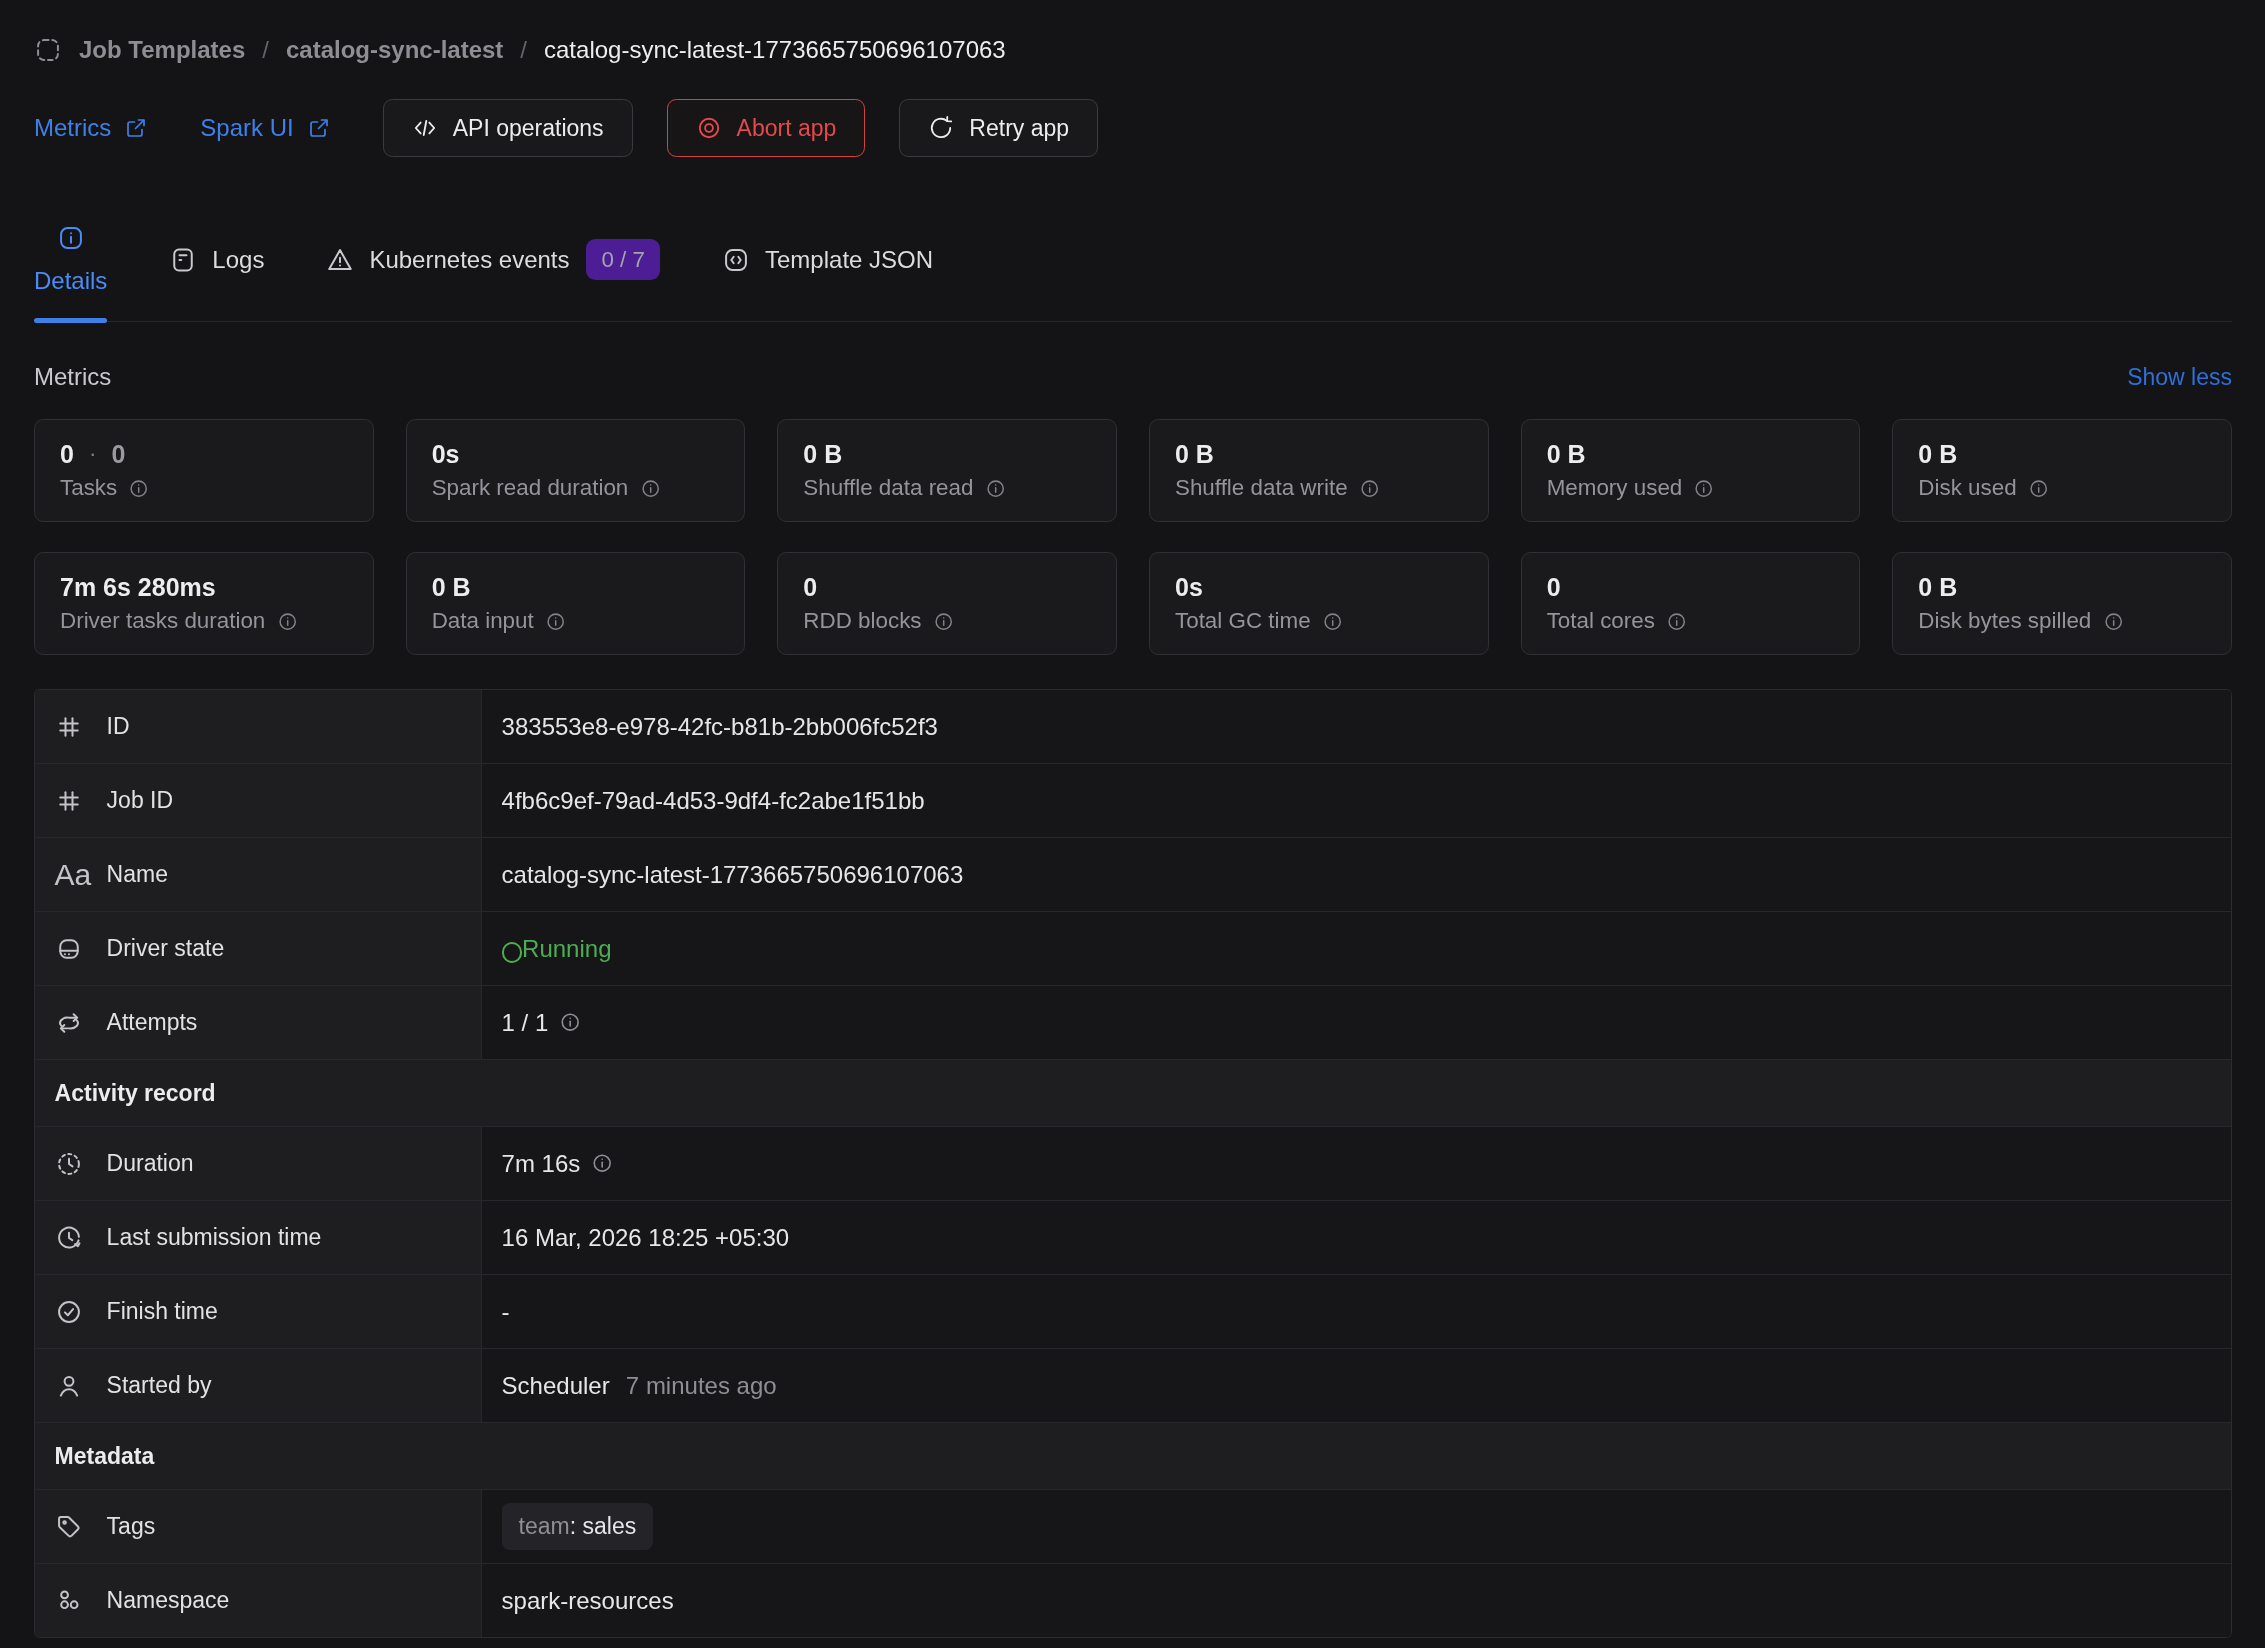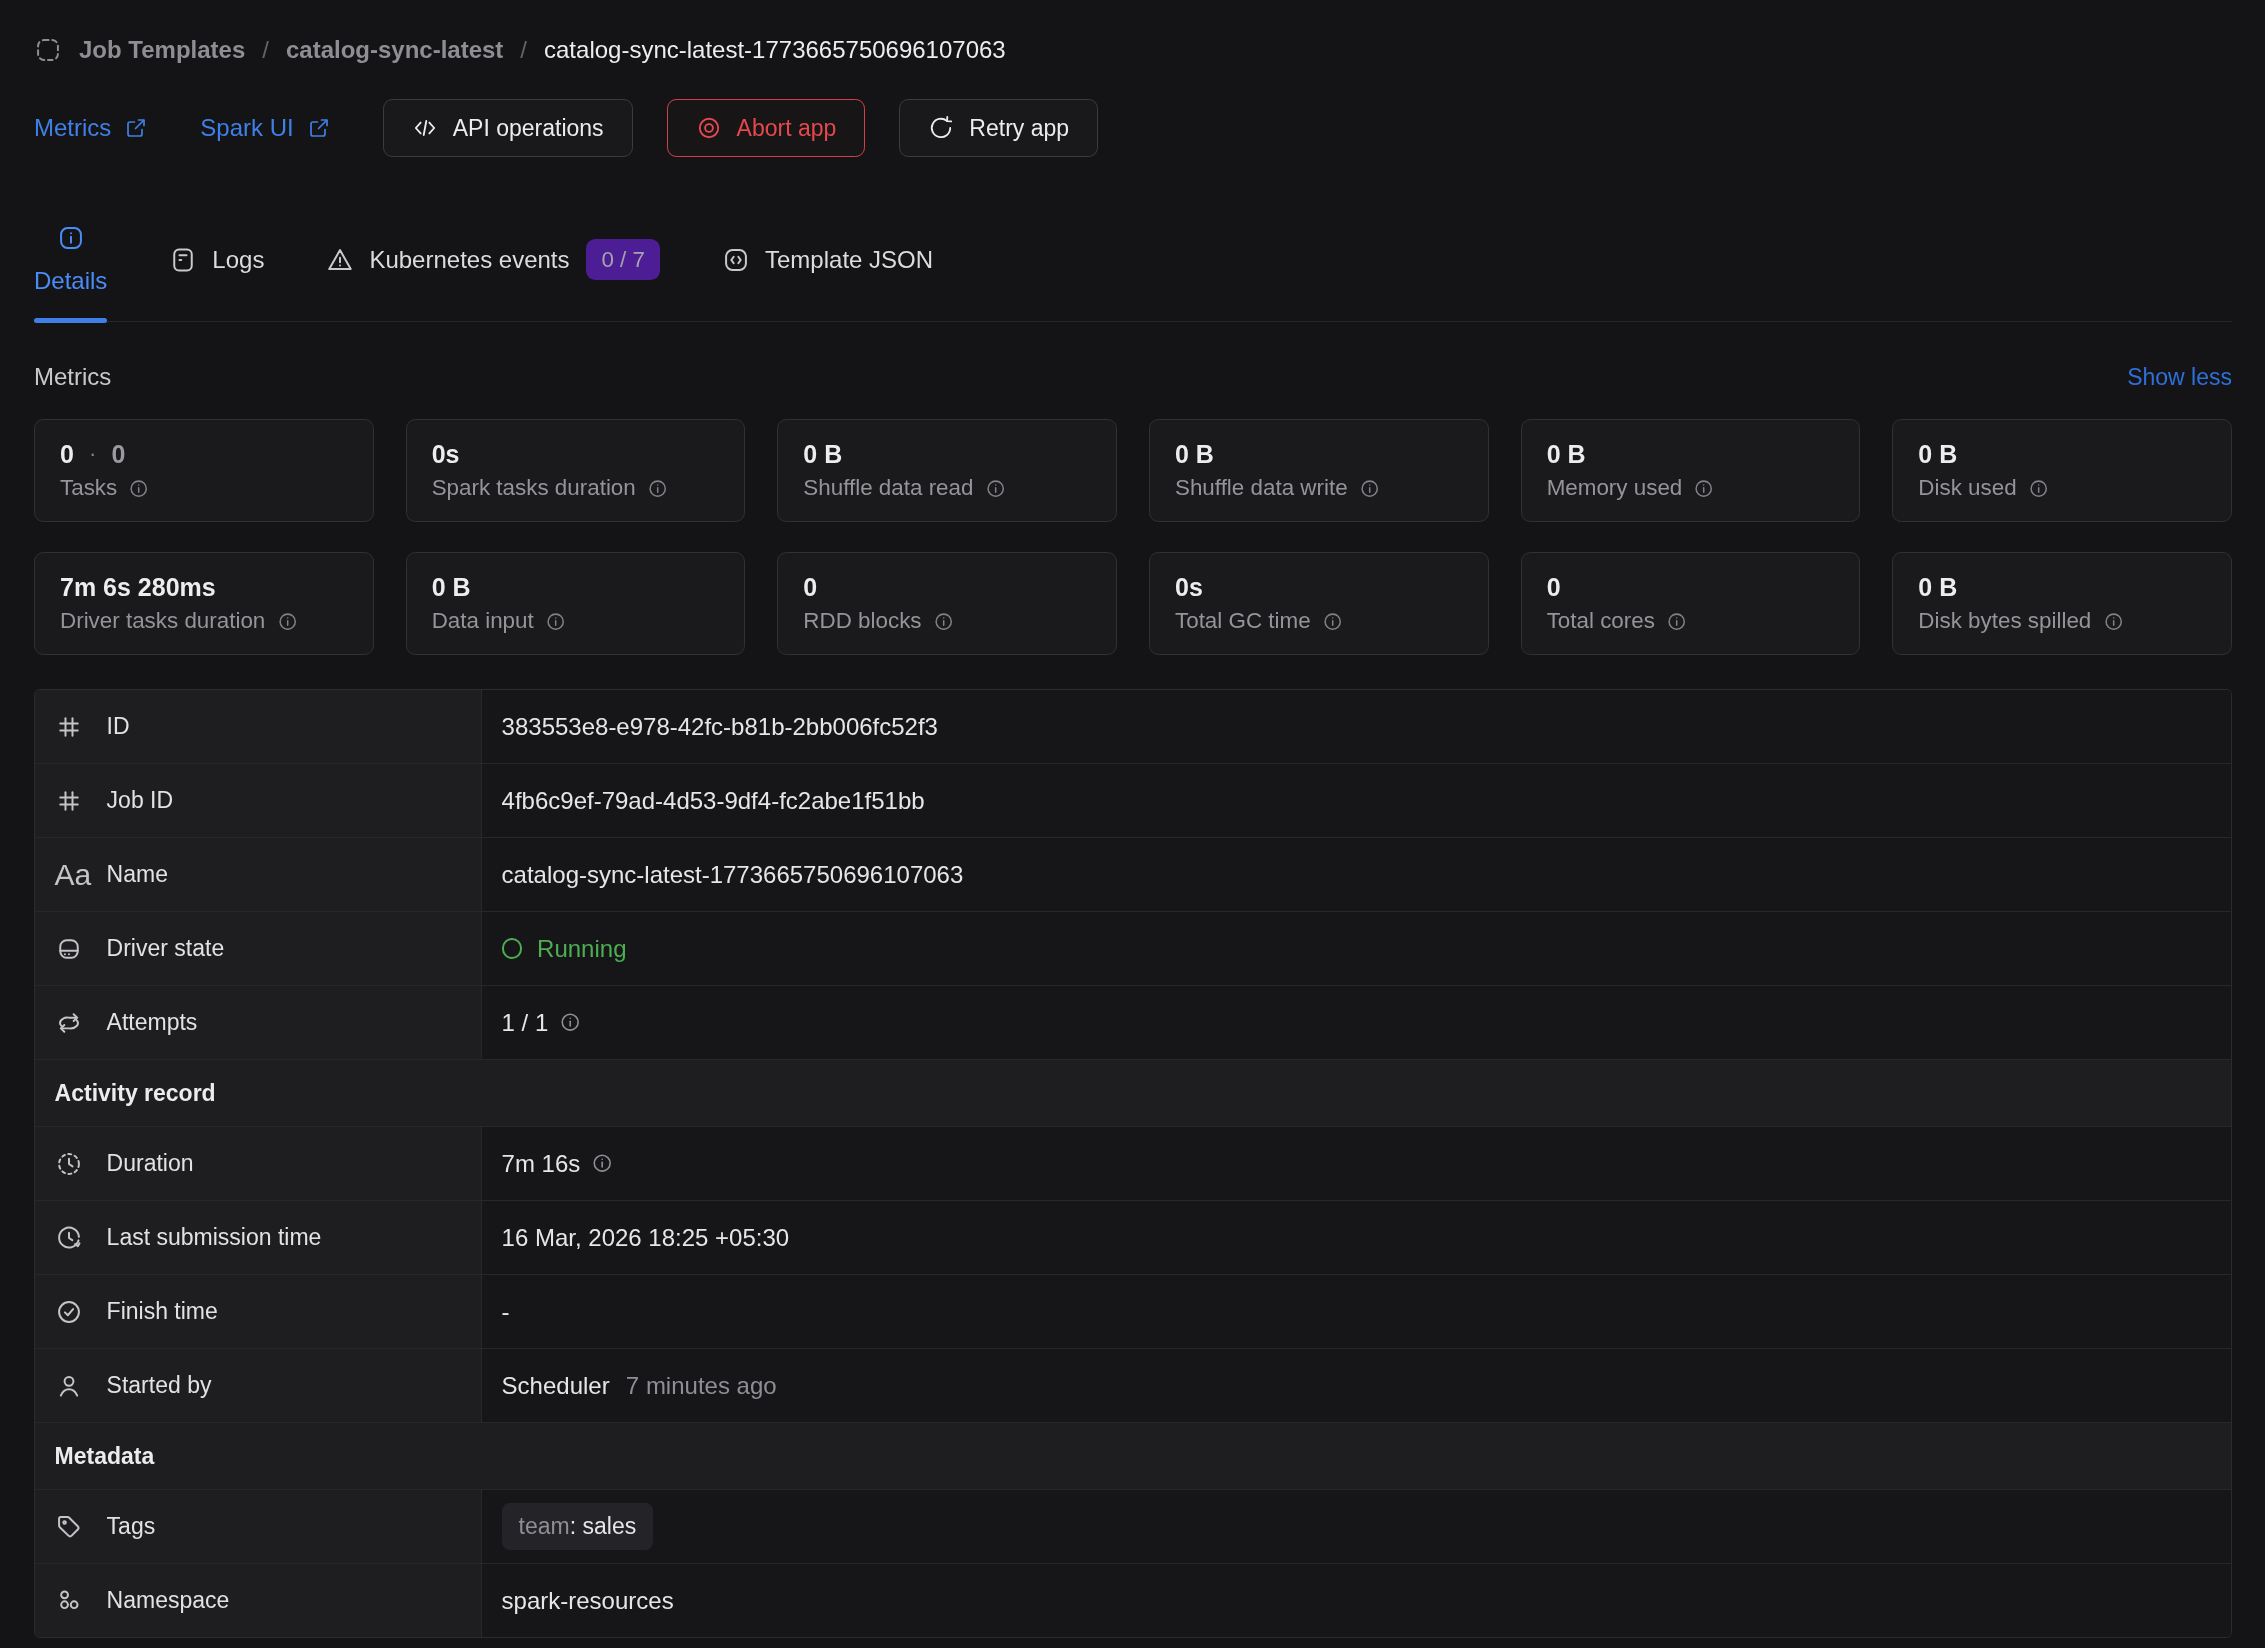--- a/index.html
+++ b/index.html
@@ -65,21 +65,21 @@
   .dlabel {
     background: #1e1e21; border-right: 0.9px solid #28282c;
     display: flex; align-items: center; gap: 24px; padding-left: 19.6px; height: 73px;
     font-size: 23px; color: #e2e2e4;
   }
   .dlabel .ic { color: #c4c4c8; flex: none; }
   .aa-glyph { font-size: 30px; color: #c4c4c8; width: 28px; text-align: center; }
   .dvalue { background: #161619; display: flex; align-items: center; gap: 11.2px; padding-left: 19.6px; font-size: 24px; color: #e6e6e8; }
   .dsection { background: #1e1e21; display: flex; align-items: center; padding-left: 19.6px; height: 67px; font-size: 23px; font-weight: bold; color: #ececee; border-top: 0.9px solid #28282c; }
   .info-ic { color: #8e8e94; }
-  .status-running { display: flex; align-items: center; gap: 15px; color: #4cae50; }
+  .status-running { display: flex; align-items: flex-end; color: #4cae50; }
   .status-ring { width: 20.5px; height: 20.5px; border: 2.3px solid #4cae50; border-radius: 50%; }
   .time-ago { color: #8e8e94; margin-left: 5px; }
   .tag-chip { background: #242428; border-radius: 7.5px; padding: 10.3px 17px; font-size: 23px; }
   .tag-chip .tkey { color: #8e8e94; }
   .tag-chip .tval { color: #e6e6e8; }
 </style>
 </head>
 <body>
 
 <svg width="0" height="0" style="position:absolute">
@@ -261,21 +261,21 @@
         <span>Tasks</span>
         <svg class="ic" width="21.4" height="21.4" viewBox="0 0 23 23">
             <use href="#i-info"></use>
           </svg>
       </div>
     </div>
 
     <div class="card">
       <div class="card-value">0s</div>
       <div class="card-label">
-        <span>Spark tasks duration</span>
+        <span>Spark read duration</span>
         <svg class="ic" width="21.4" height="21.4" viewBox="0 0 23 23">
             <use href="#i-info"></use>
           </svg>
       </div>
     </div>
 
     <div class="card">
       <div class="card-value">0 B</div>
       <div class="card-label">
         <span>Shuffle data read</span>

